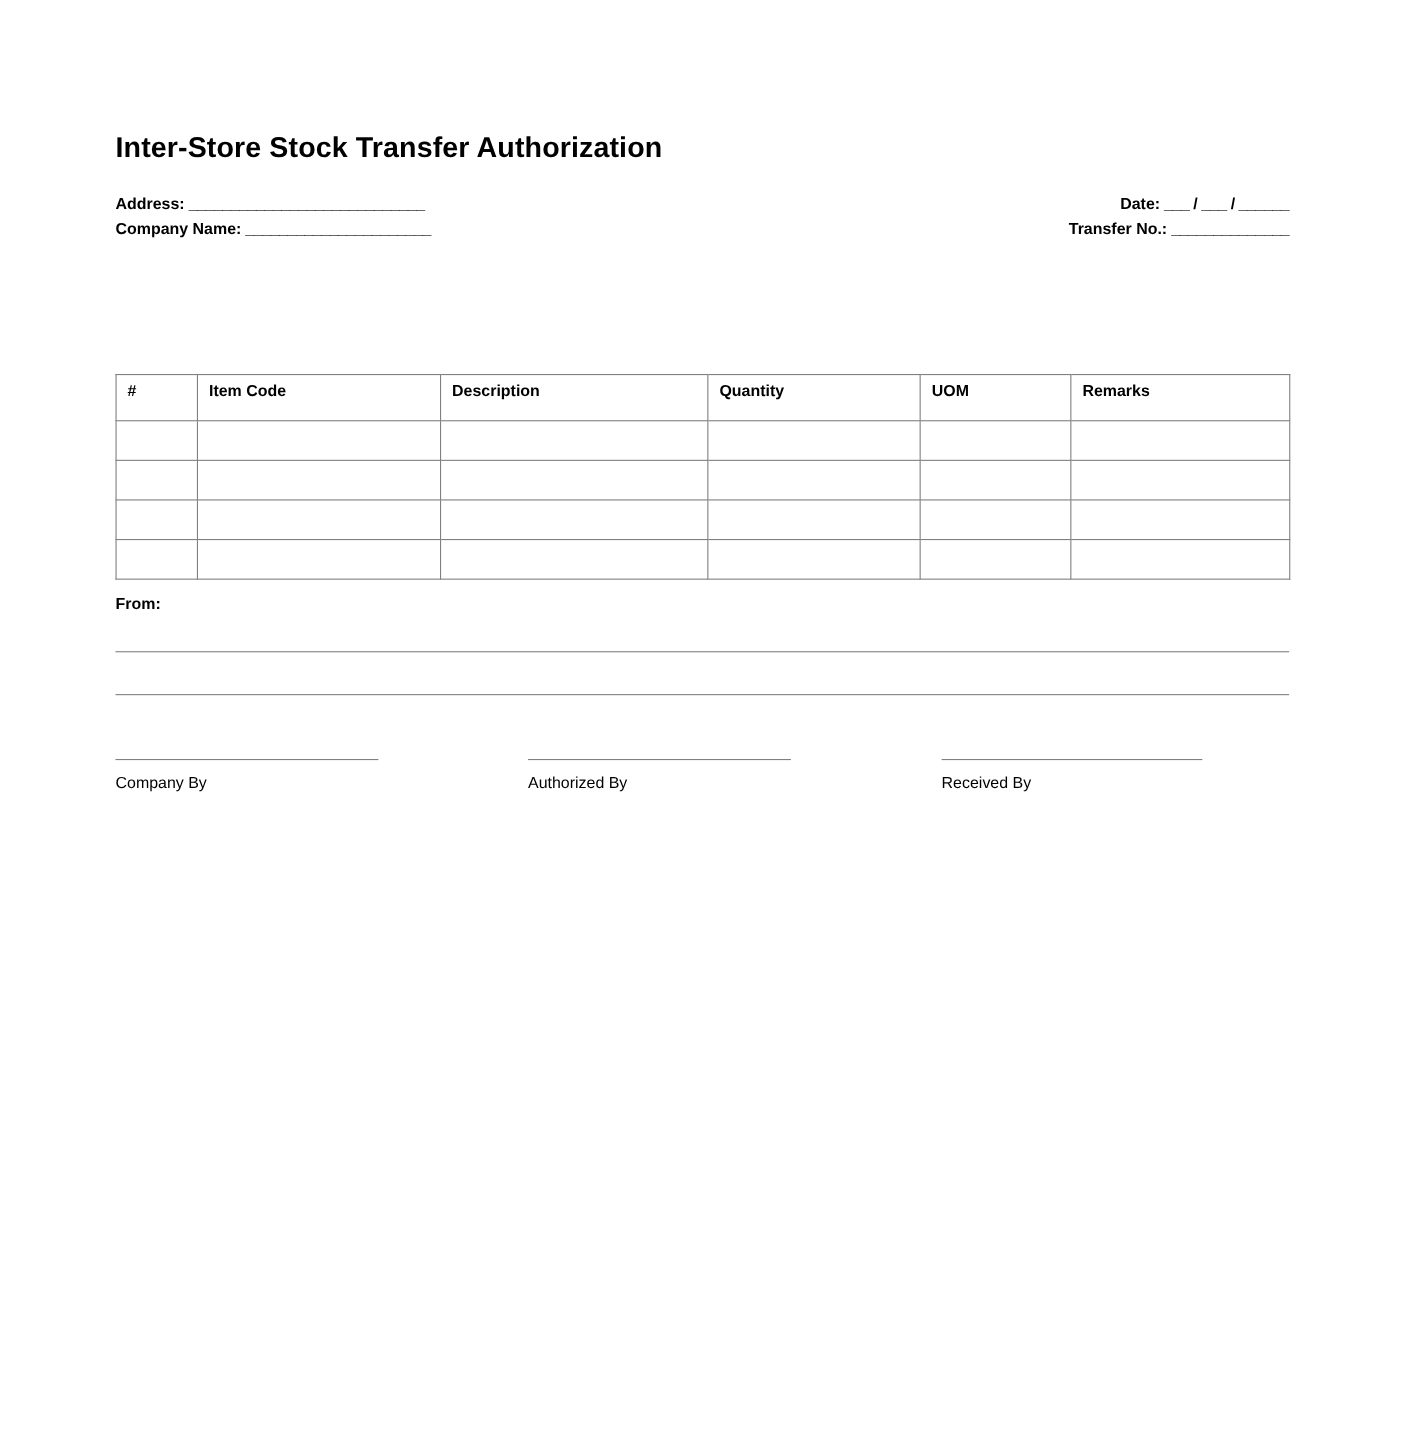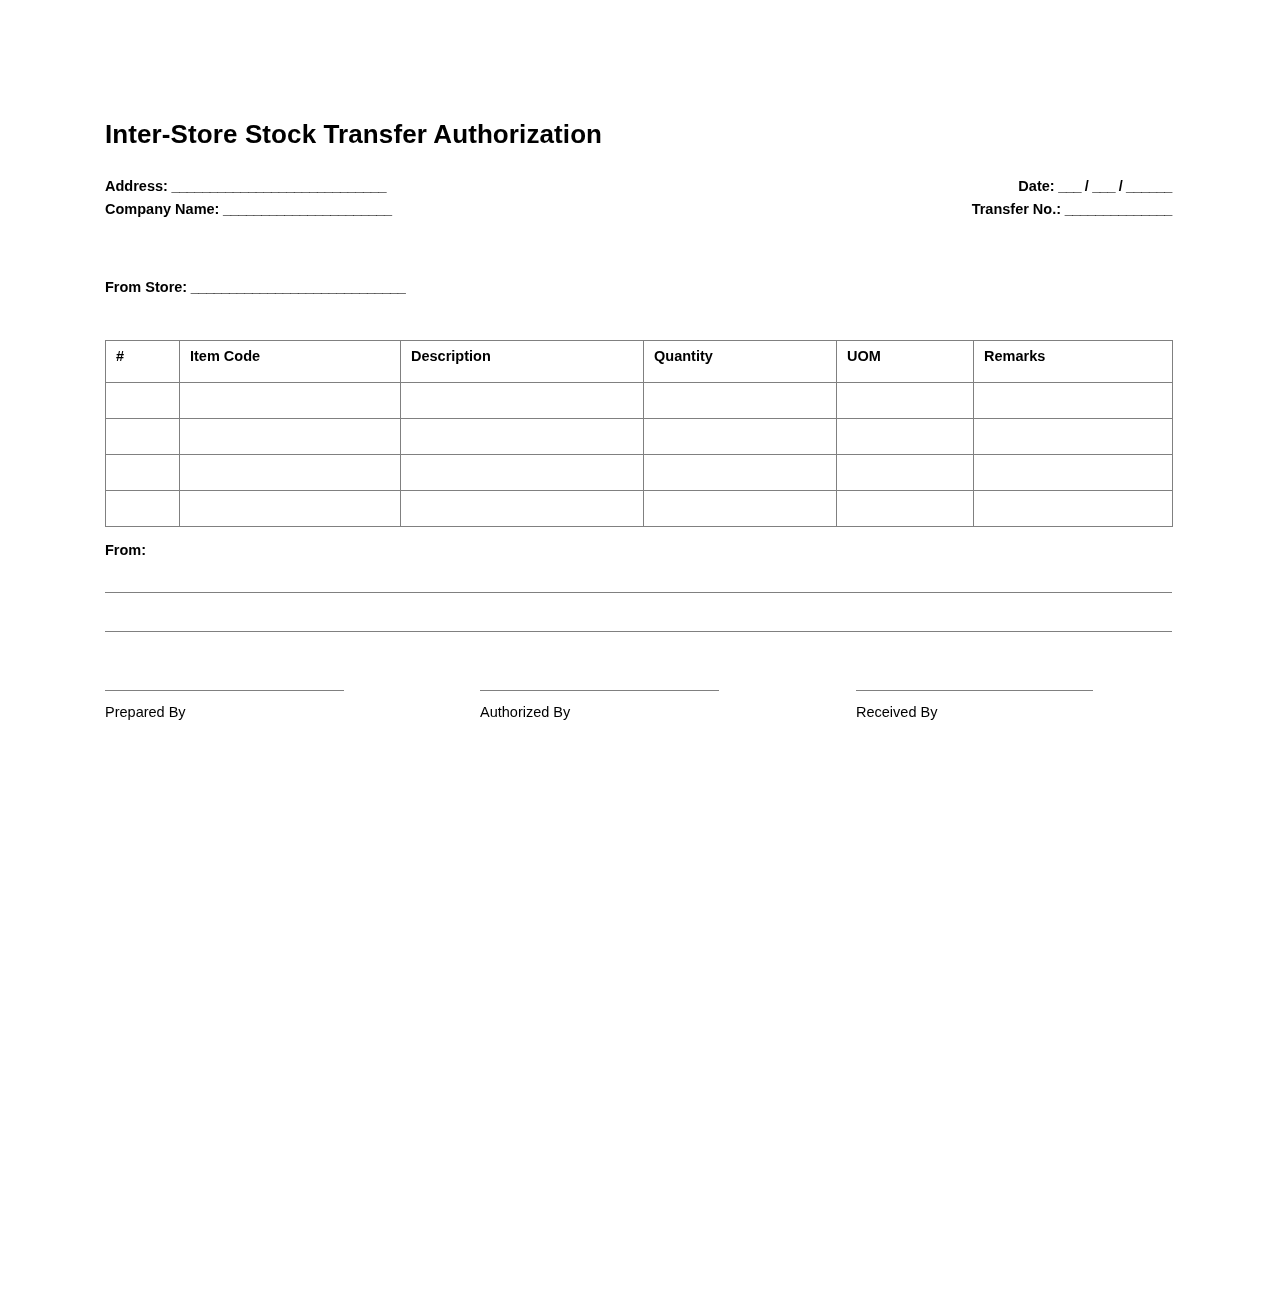--- a/index.html
+++ b/index.html
@@ -154,21 +154,20 @@
     <div class="meta-row"><span>Address:</span><span class="fill"> ____________________________</span></div>
     <div class="meta-row"><span>Company Name:</span><span class="fill"> ______________________</span></div>
   </div>
 
   <div class="meta-right">
     <div class="meta-row"><span>Date:</span><span class="fill"> ___ / ___ / ______</span></div>
     <div class="meta-row"><span>Transfer No.:</span><span class="fill"> ______________</span></div>
   </div>
 
   <div class="store-block">
-    <div class="meta-row"><span>From Store:</span><span class="fill"> ____________________________</span></div>
   </div>
 
   <table class="items-table">
     <colgroup>
       <col class="col-num">
         <col class="col-code">
         <col class="col-desc">
       <col class="col-qty">
         <col class="col-uom">
         <col class="col-rem">
@@ -218,21 +217,21 @@
       </tr>
     </tbody>
   </table>
 
   <div class="notes-label">From:</div>
   <div class="notes-rule notes-rule-1"></div>
   <div class="notes-rule notes-rule-2"></div>
 
   <div class="sig-block sig-1">
     <div class="sig-line"></div>
-    <div class="sig-label">Prepared By</div>
+    <div class="sig-label">Company By</div>
   </div>
   <div class="sig-block sig-2">
     <div class="sig-line"></div>
     <div class="sig-label">Authorized By</div>
   </div>
   <div class="sig-block sig-3">
     <div class="sig-line"></div>
     <div class="sig-label">Received By</div>
   </div>
 

